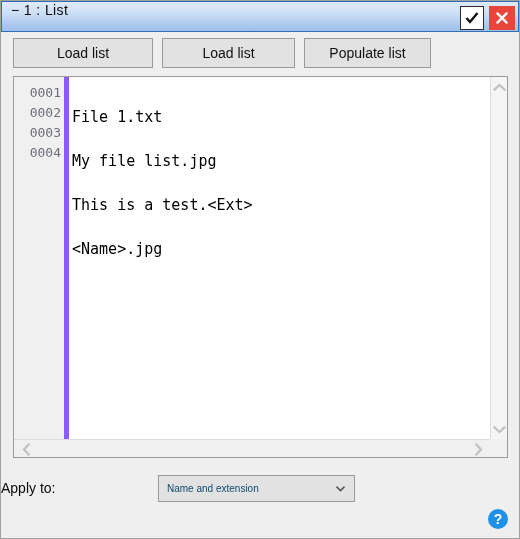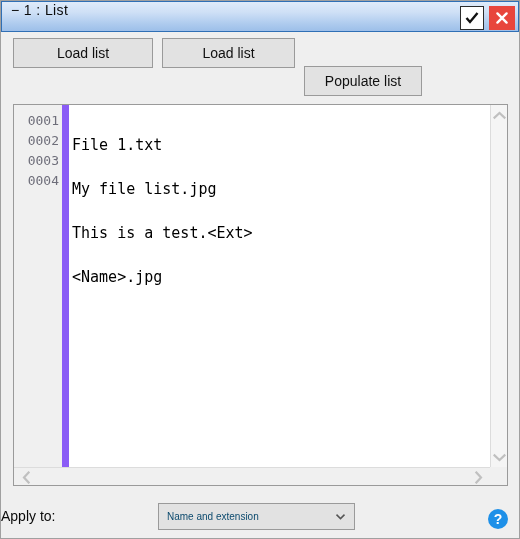--- a/index.html
+++ b/index.html
@@ -95,21 +95,21 @@
     font-size: 14px;
     font-family: "Liberation Sans", sans-serif;
     cursor: pointer;
     padding: 14px 10px;
     display: flex;
     align-items: center;
     justify-content: center;
   }
   .tool-btn.load { width: 140px; }
   .tool-btn.save { width: 133px; }
-  .tool-btn.populate { width: 118px; margin-top: 28px; }
+  .tool-btn.populate { width: 127px; }
 
   
   .editor-frame {
     position: relative;
     margin: 8px 11px 0 12px;
     height: 382px;
     box-sizing: border-box;
     border: 1px solid #9a9a9a;
     background: #ffffff;
     flex: 0 0 auto;
@@ -119,21 +119,21 @@
     position: absolute;
     left: 0; top: 0; right: 17px; bottom: 18px;
     display: flex;
     background: #ffffff;
     overflow: hidden;
   }
   .gutter {
     width: 55px;
     box-sizing: border-box;
     background: #f0f0f0;
-    border-right: 7px solid #8b5cf6;
+    border-right: 5px solid #8b5cf6;
     padding-top: 6px;
     flex: 0 0 auto;
     text-align: right;
   }
   .gutter .lnum {
     font-family: "DejaVu Sans Mono", monospace;
     font-size: 13px;
     line-height: 20px;
     color: #6e6e7a;
     padding-right: 3px;

